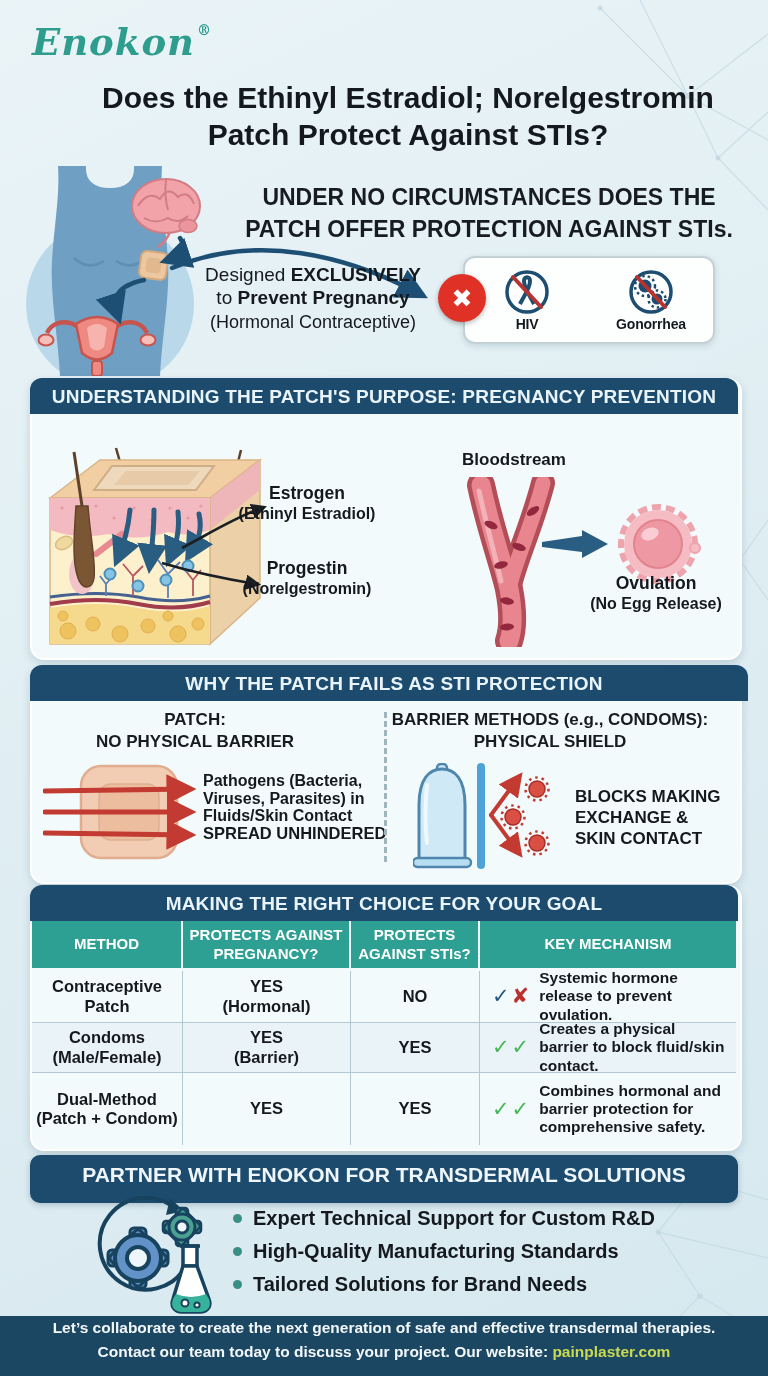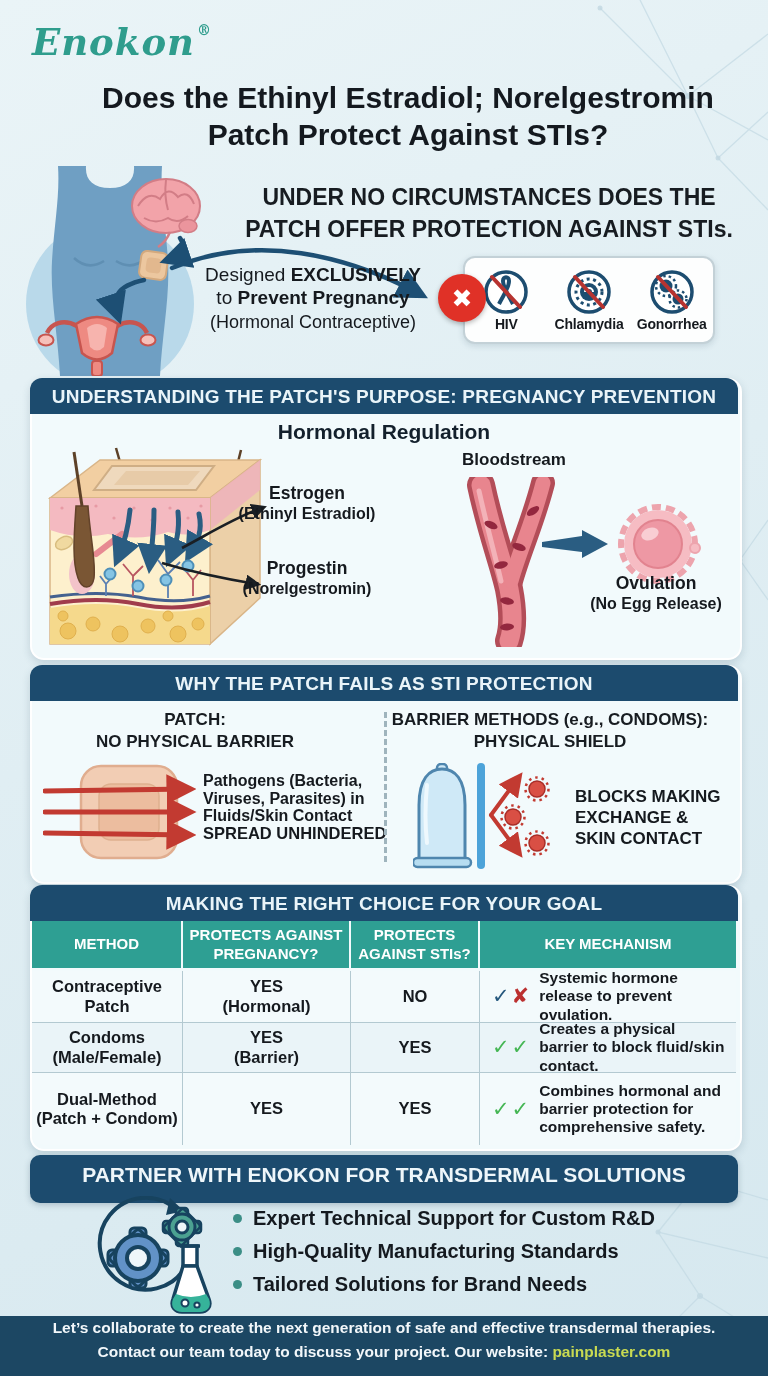--- a/index.html
+++ b/index.html
@@ -157,47 +157,36 @@
 
     <div class="sti-cell">
       <svg width="54" height="50" viewBox="0 0 54 50">
         <circle cx="27" cy="24" r="20" fill="#fff" stroke="#1d4d70" stroke-width="3.5"></circle>
         <path d="M20,36 C25,26 30,20 30,13 C30,8 24,8 24,13 C24,20 29,26 34,36" fill="none" stroke="#1d4d70" stroke-width="4"></path>
         <line x1="13" y1="9" x2="41" y2="39" stroke="#b73330" stroke-width="4" stroke-linecap="round"></line>
       </svg>
       <div class="sti-label">HIV</div>
     </div>
 
-    <div class="sti-cell">
-      <svg width="54" height="50" viewBox="0 0 54 50">
-        <circle cx="27" cy="24" r="20" fill="#fff" stroke="#1d4d70" stroke-width="3.5"></circle>
-        <circle cx="27" cy="24" r="13" fill="none" stroke="#1d4d70" stroke-width="3" stroke-dasharray="3 3.5"></circle>
-        <circle cx="27" cy="24" r="9" fill="#1d4d70"></circle>
-        <path d="M23,24 a4,4 0 1 1 8,0" fill="none" stroke="#fff" stroke-width="2"></path>
-        <line x1="13" y1="9" x2="41" y2="39" stroke="#b73330" stroke-width="4" stroke-linecap="round"></line>
-      </svg>
-      <div class="sti-label">Chlamydia</div>
-    </div>
 
     <div class="sti-cell">
       <svg width="54" height="50" viewBox="0 0 54 50">
         <circle cx="27" cy="24" r="20" fill="#fff" stroke="#1d4d70" stroke-width="3.5"></circle>
         <circle cx="21" cy="18" r="10" fill="none" stroke="#1d4d70" stroke-width="2.5" stroke-dasharray="2.5 3"></circle>
         <circle cx="21" cy="18" r="6.5" fill="#1d4d70"></circle>
         <circle cx="33" cy="31" r="8.5" fill="none" stroke="#1d4d70" stroke-width="2.5" stroke-dasharray="2.5 3"></circle>
         <circle cx="33" cy="31" r="5.5" fill="#1d4d70"></circle>
         <line x1="13" y1="9" x2="41" y2="39" stroke="#b73330" stroke-width="4" stroke-linecap="round"></line>
       </svg>
       <div class="sti-label">Gonorrhea</div>
     </div>
   </div>
 
   <div class="abs card" style="left:30px;top:378px;width:708px;height:278px;"></div>
   <div class="abs sec-h" style="top:378px;">UNDERSTANDING THE PATCH'S PURPOSE: PREGNANCY PREVENTION</div>
-  <div class="abs sub-title c">Hormonal Regulation</div>
 
   <svg class="abs" style="left:38px;top:446px;" width="232" height="206" viewBox="0 0 232 206">
     <defs>
       <marker id="mSkin" markerWidth="6" markerHeight="6" refX="4" refY="3" orient="auto">
         <path d="M0,0 L6,3 L0,6 Z" fill="#2a5d82"></path>
       </marker>
     </defs>
     <path d="M86,30 L78,2 M196,32 L203,4" stroke="#5d4128" stroke-width="2.5"></path>
     <polygon points="12,52 62,14 222,14 172,52" fill="#f2cfa2" stroke="#d9b588" stroke-width="1.5"></polygon>
     <polygon points="74,20 176,20 158,44 56,44" fill="#efd9bd" stroke="#cfae85" stroke-width="2"></polygon>
@@ -312,21 +301,21 @@
     <circle cx="46" cy="44" r="24" fill="#ee98a4" stroke="#e2838f" stroke-width="2"></circle>
     <ellipse cx="38" cy="34" rx="9" ry="6" fill="#f9cdd3" transform="rotate(-20 38 34)"></ellipse>
   </svg>
 
   <div class="abs c" style="left:576px;top:573px;width:160px;">
     <div class="lbl-b">Ovulation</div>
     <div class="lbl-s">(No Egg Release)</div>
   </div>
 
   <div class="abs card" style="left:30px;top:665px;width:708px;height:215px;"></div>
-  <div class="abs sec-h" style="top:665px;">WHY THE PATCH FAILS AS STI PROTECTION</div>
+  <div class="abs sec-h" style="top:665px;padding-left:10px;">WHY THE PATCH FAILS AS STI PROTECTION</div>
 
   <div class="abs fail-title c" style="left:55px;top:709px;width:280px;">
     <span>PATCH:</span><br>
     <span>NO PHYSICAL BARRIER</span>
   </div>
 
   <svg class="abs" style="left:43px;top:760px;" width="165" height="102" viewBox="0 0 165 102">
     <defs>
       <marker id="mRed1" markerWidth="6" markerHeight="6" refX="4.5" refY="3" orient="auto">
         <path d="M0,0 L6,3 L0,6 Z" fill="#c23a31"></path>

